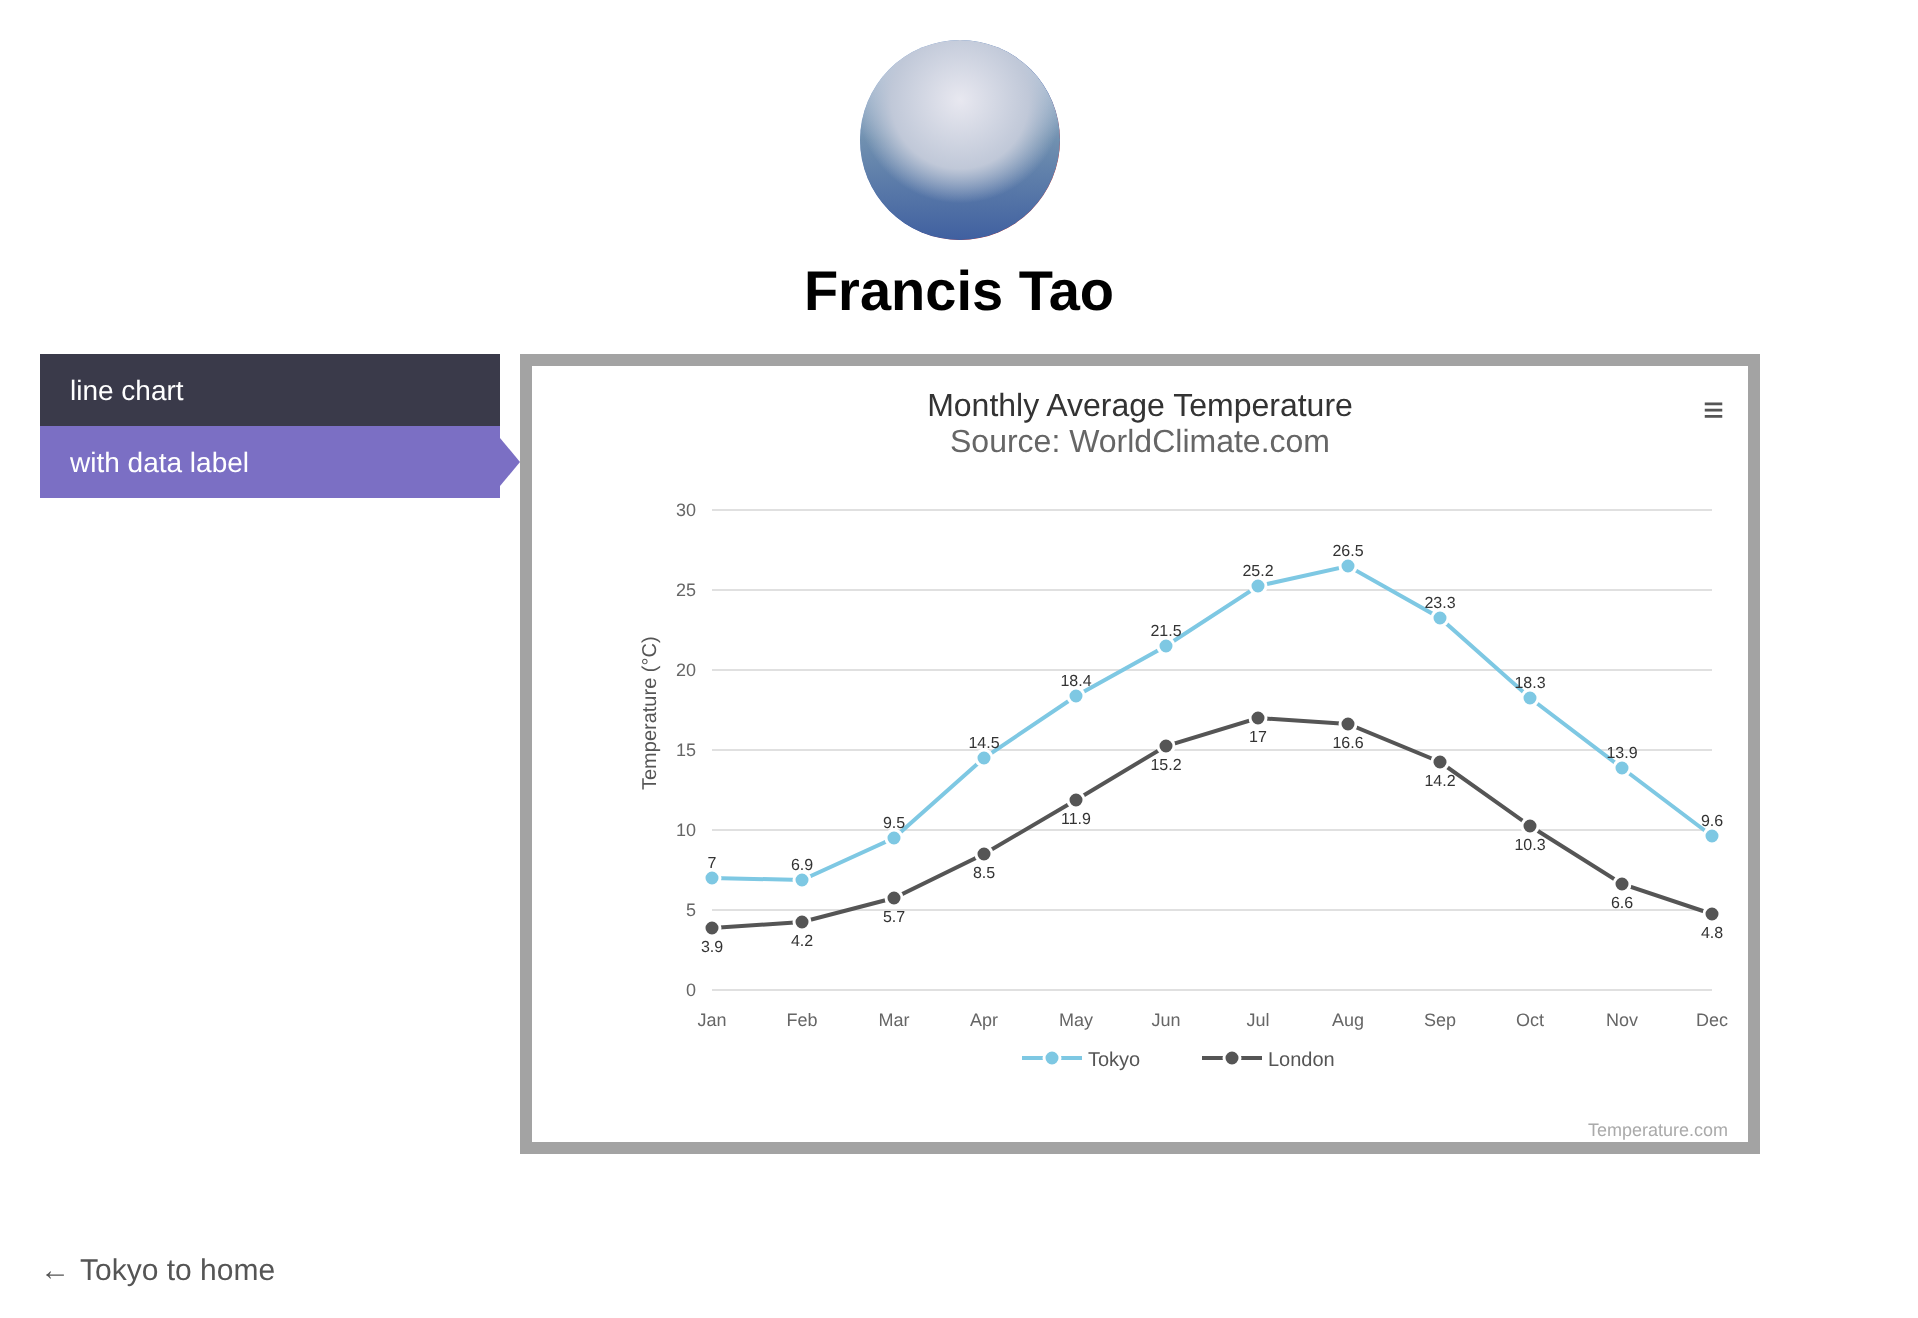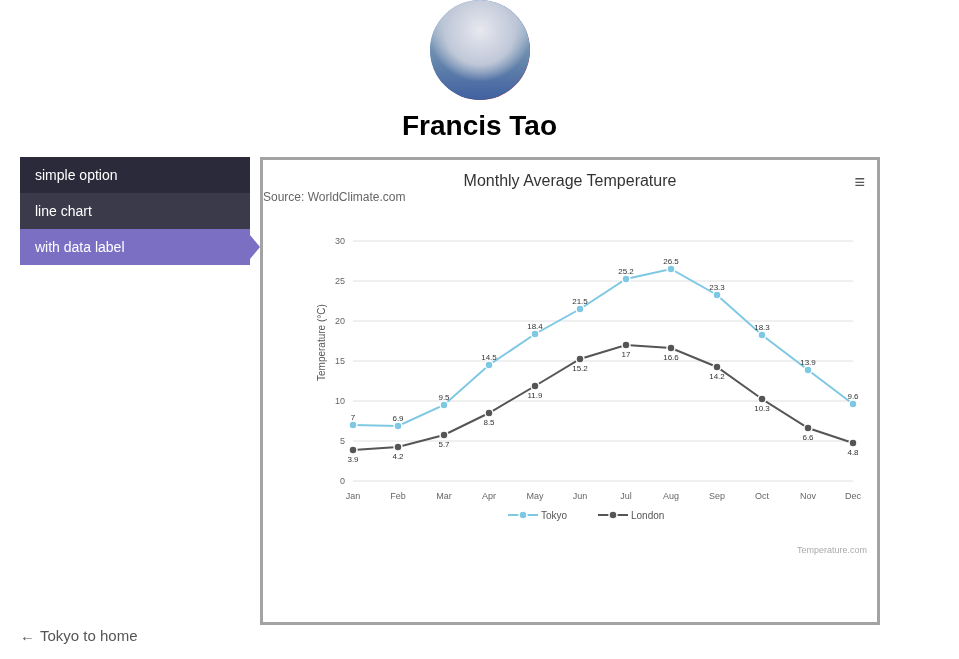--- a/index.html
+++ b/index.html
@@ -2,20 +2,21 @@
 <html><head>
   <meta charset="utf-8">
   <style>
     * { margin: 0; padding: 0; box-sizing: border-box; }
     body { font-family: Arial, sans-serif; background: #fff; width: 959px; height: 659px; overflow: hidden; }
 
     .avatar-section {
       display: flex;
       flex-direction: column;
       align-items: center;
+      padding-top: 20px;
     }
 
     .avatar-img {
       width: 100px;
       height: 100px;
       border-radius: 50%;
       background: linear-gradient(135deg, #b0c8e8 0%, #7090c0 30%, #3050a0 60%, #c03030 80%, #e06060 100%);
       overflow: hidden;
       position: relative;
     }
@@ -82,36 +83,37 @@
     }
 
     .chart-area {
       flex: 1;
       padding: 0 10px;
     }
 
     .chart-container {
       position: relative;
       width: 620px;
-      height: 468px;
-      border: 3px solid #a3a3a3;
+      height: 400px;
+      border: 6px solid #a3a3a3;
       background: #fff;
     }
 
     .chart-title {
       text-align: center;
       font-size: 16px;
       color: #333;
       padding-top: 12px;
     }
 
     .chart-subtitle {
-      font-size: 12px;
+      text-align: center;
+      font-size: 16px;
       color: #666;
-      margin-bottom: 22px;
+      margin-bottom: 9px;
     }
 
     .chart-menu {
       position: absolute;
       top: 12px;
       right: 12px;
       font-size: 18px;
       color: #555;
       cursor: pointer;
     }
@@ -145,23 +147,20 @@
 
 <div class="avatar-section">
   <div class="avatar-img">
     <div class="avatar-inner"></div>
   </div>
   <div class="user-name">Francis Tao</div>
 </div>
 
 <div class="main-layout">
   <div class="sidebar">
-    <div class="sidebar-item dark">
-      <span>simple option</span>
-    </div>
     <div class="sidebar-item medium">
       <span>line chart</span>
     </div>
     <div class="sidebar-item active">
       <span>with data label</span>
     </div>
   </div>
 
   <div class="chart-area">
     <div class="chart-container">

